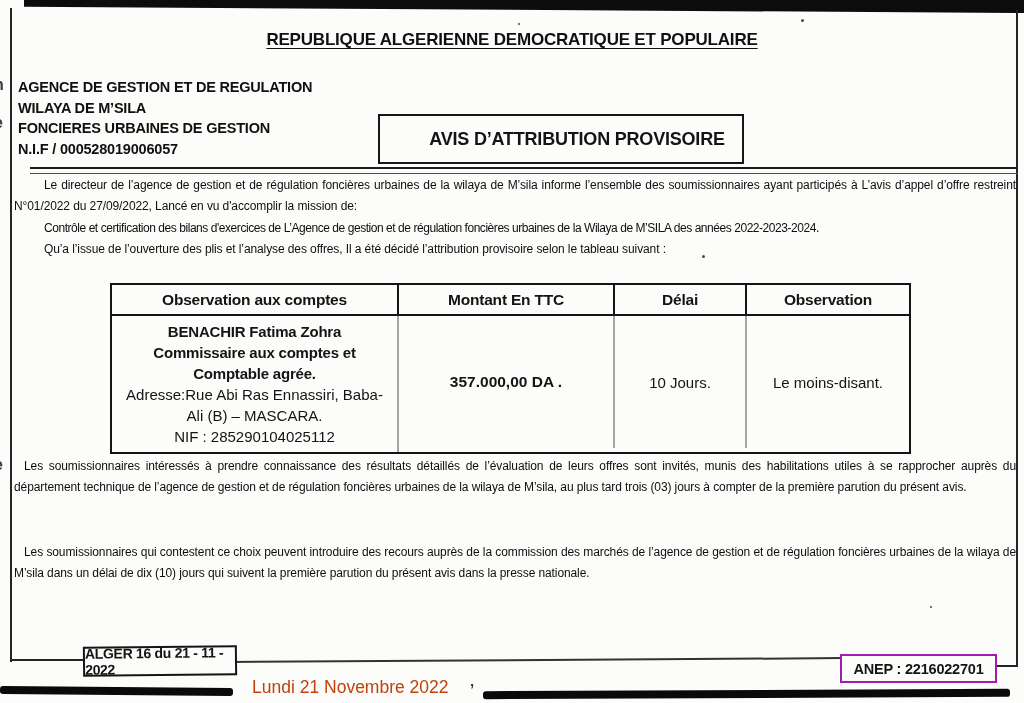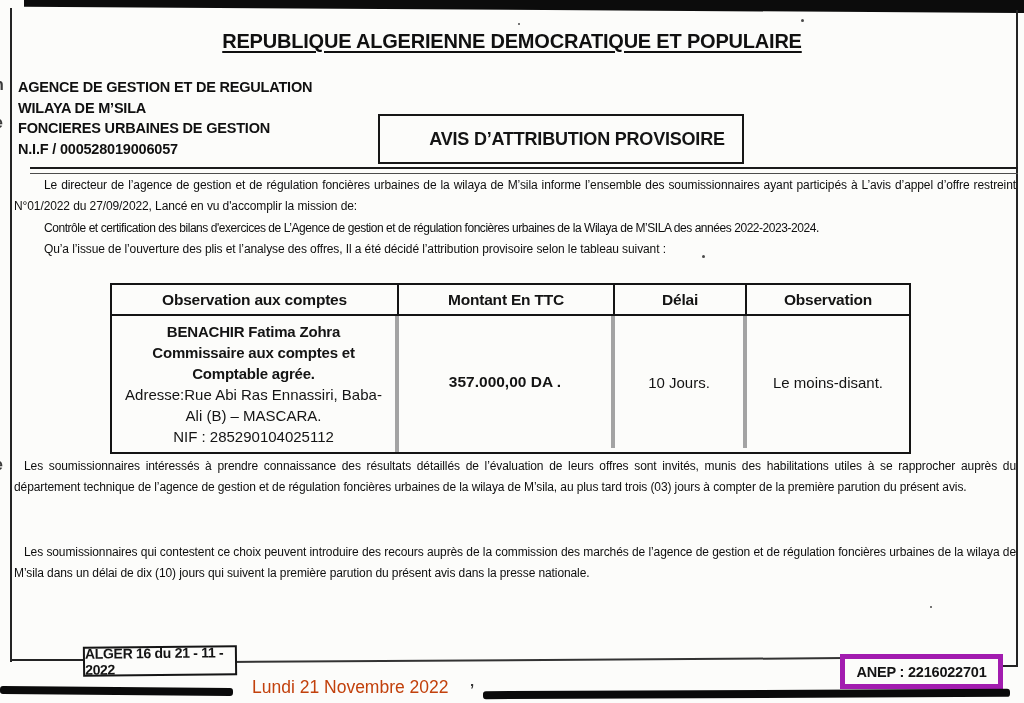--- a/index.html
+++ b/index.html
@@ -16,21 +16,21 @@
   .top-bar{position:absolute;left:24px;right:0;top:0;height:13px;background:#0c0c0c;
     clip-path:polygon(0 0,100% 0,100% 100%,0 52%);}
   .left-line{position:absolute;left:10px;top:8px;width:2px;height:654px;background:#242424;}
   .left-corner{position:absolute;left:10px;top:659px;width:75px;height:2px;background:#242424;}
   .right-line{position:absolute;left:1016px;top:10px;width:2px;height:657px;background:#242424;}
   .right-corner{position:absolute;left:993px;top:665px;width:25px;height:2px;background:#242424;}
   .margin-letter{position:absolute;left:-6px;font-weight:bold;font-size:16px;color:#3a3a3a;}
   .dot{position:absolute;background:#4a4a4a;border-radius:50%;}
   
   .republic-title{position:absolute;left:0;top:30px;width:100%;text-align:center;
-    font-weight:bold;font-size:20px;letter-spacing:-0.2px;text-decoration:underline;
+    font-weight:bold;font-size:17px;letter-spacing:-0.2px;text-decoration:underline;
     text-underline-offset:3px;color:#101010;}
   .issuer{position:absolute;left:18px;top:77px;font-weight:bold;font-size:14.5px;
     line-height:20.5px;letter-spacing:-0.2px;color:#101010;}
   .avis-box{position:absolute;left:378px;top:114px;width:330px;height:46px;
     border:2.5px solid #161616;display:flex;align-items:center;justify-content:center;
     font-weight:bold;font-size:18px;letter-spacing:-0.2px;background:#fcfcfa;padding-left:32px;}
   .header-rule{position:absolute;left:30px;top:167px;width:988px;height:4px;
     border-top:2px solid #1b1b1b;border-bottom:1px solid #4c4c4c;}
   
   .bodytext{position:absolute;left:14px;width:1002px;font-size:12px;line-height:21.4px;
@@ -43,33 +43,33 @@
   #results-block{top:456px;}
   #appeal-block{top:542px;}
   
   .award-table{position:absolute;left:110px;top:283px;display:grid;
     grid-template-columns:287px 216px 132px 162px;border:2.5px solid #141414;background:#fcfcfa;}
   .th{height:29px;display:flex;align-items:center;justify-content:center;
     font-weight:bold;font-size:15.5px;letter-spacing:-0.2px;
     border-bottom:2.5px solid #141414;border-right:2px solid #141414;}
   .th:nth-child(4){border-right:none;}
   .td{height:132px;display:flex;align-items:center;justify-content:center;
-    font-size:15px;border-right:4px solid #a3a3a3;}
+    font-size:15px;border-right:2px solid #a3a3a3;}
   .td:last-child{border-right:none;}
   .td-name{flex-direction:column;line-height:21px;text-align:center;padding:2px 4px;}
   .td-name .b{font-weight:bold;letter-spacing:-0.2px;}
   .amount{font-weight:bold;font-size:15.5px;}
   
   .connector{position:absolute;left:230px;top:659px;width:614px;height:2px;background:#333;
     transform:rotate(-0.35deg);}
   .alger-box{position:absolute;left:83px;top:646px;width:150px;height:26px;
     border:2px solid #151515;display:flex;align-items:center;justify-content:center;
     font-weight:bold;font-size:14px;letter-spacing:-0.3px;background:#fcfcfa;transform:rotate(-0.6deg);}
   .anep-box{position:absolute;left:840px;top:654px;width:153px;height:25px;
-    border:5px solid #a21caf;display:flex;align-items:center;justify-content:center;
+    border:2px solid #a21caf;display:flex;align-items:center;justify-content:center;
     font-weight:bold;font-size:14.5px;letter-spacing:-0.2px;background:#fcfcfa;}
   .bar-left{position:absolute;left:0;top:687px;width:233px;height:8px;background:#0a0a0a;
     border-radius:3px;transform:rotate(0.5deg);}
   .bar-right{position:absolute;left:483px;top:690px;width:527px;height:8px;background:#0a0a0a;
     border-radius:3px;transform:rotate(-0.25deg);}
   .date-text{position:absolute;left:252px;top:677px;font-size:17.5px;color:#c2410c;}
   .tick{position:absolute;left:470px;top:680px;font-size:15px;color:#333;font-weight:bold;}
 </style>
 </head>
 <body>

